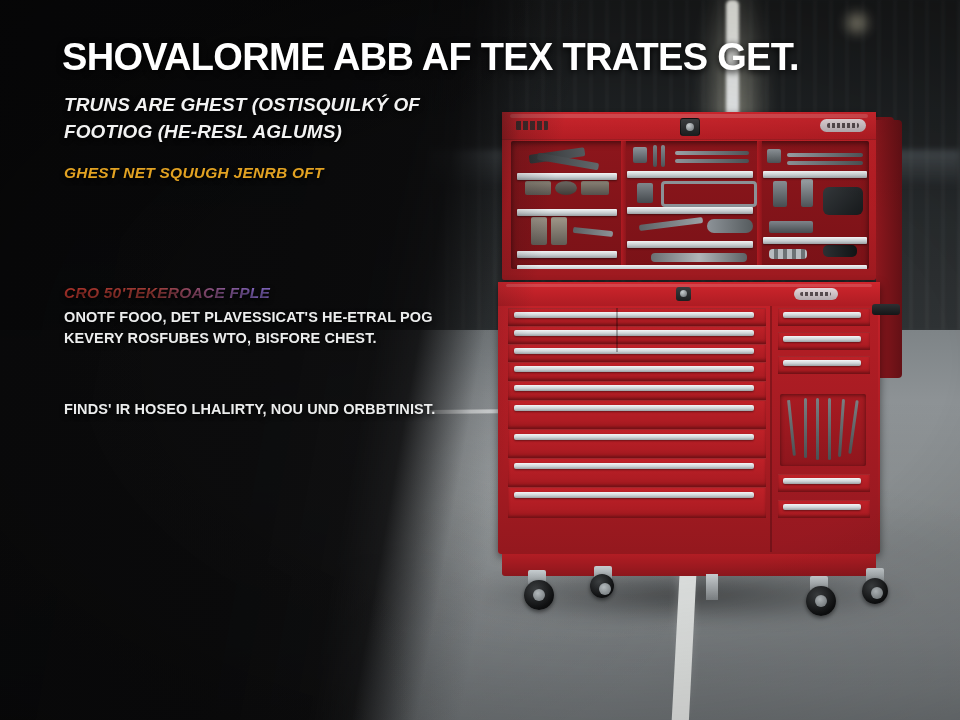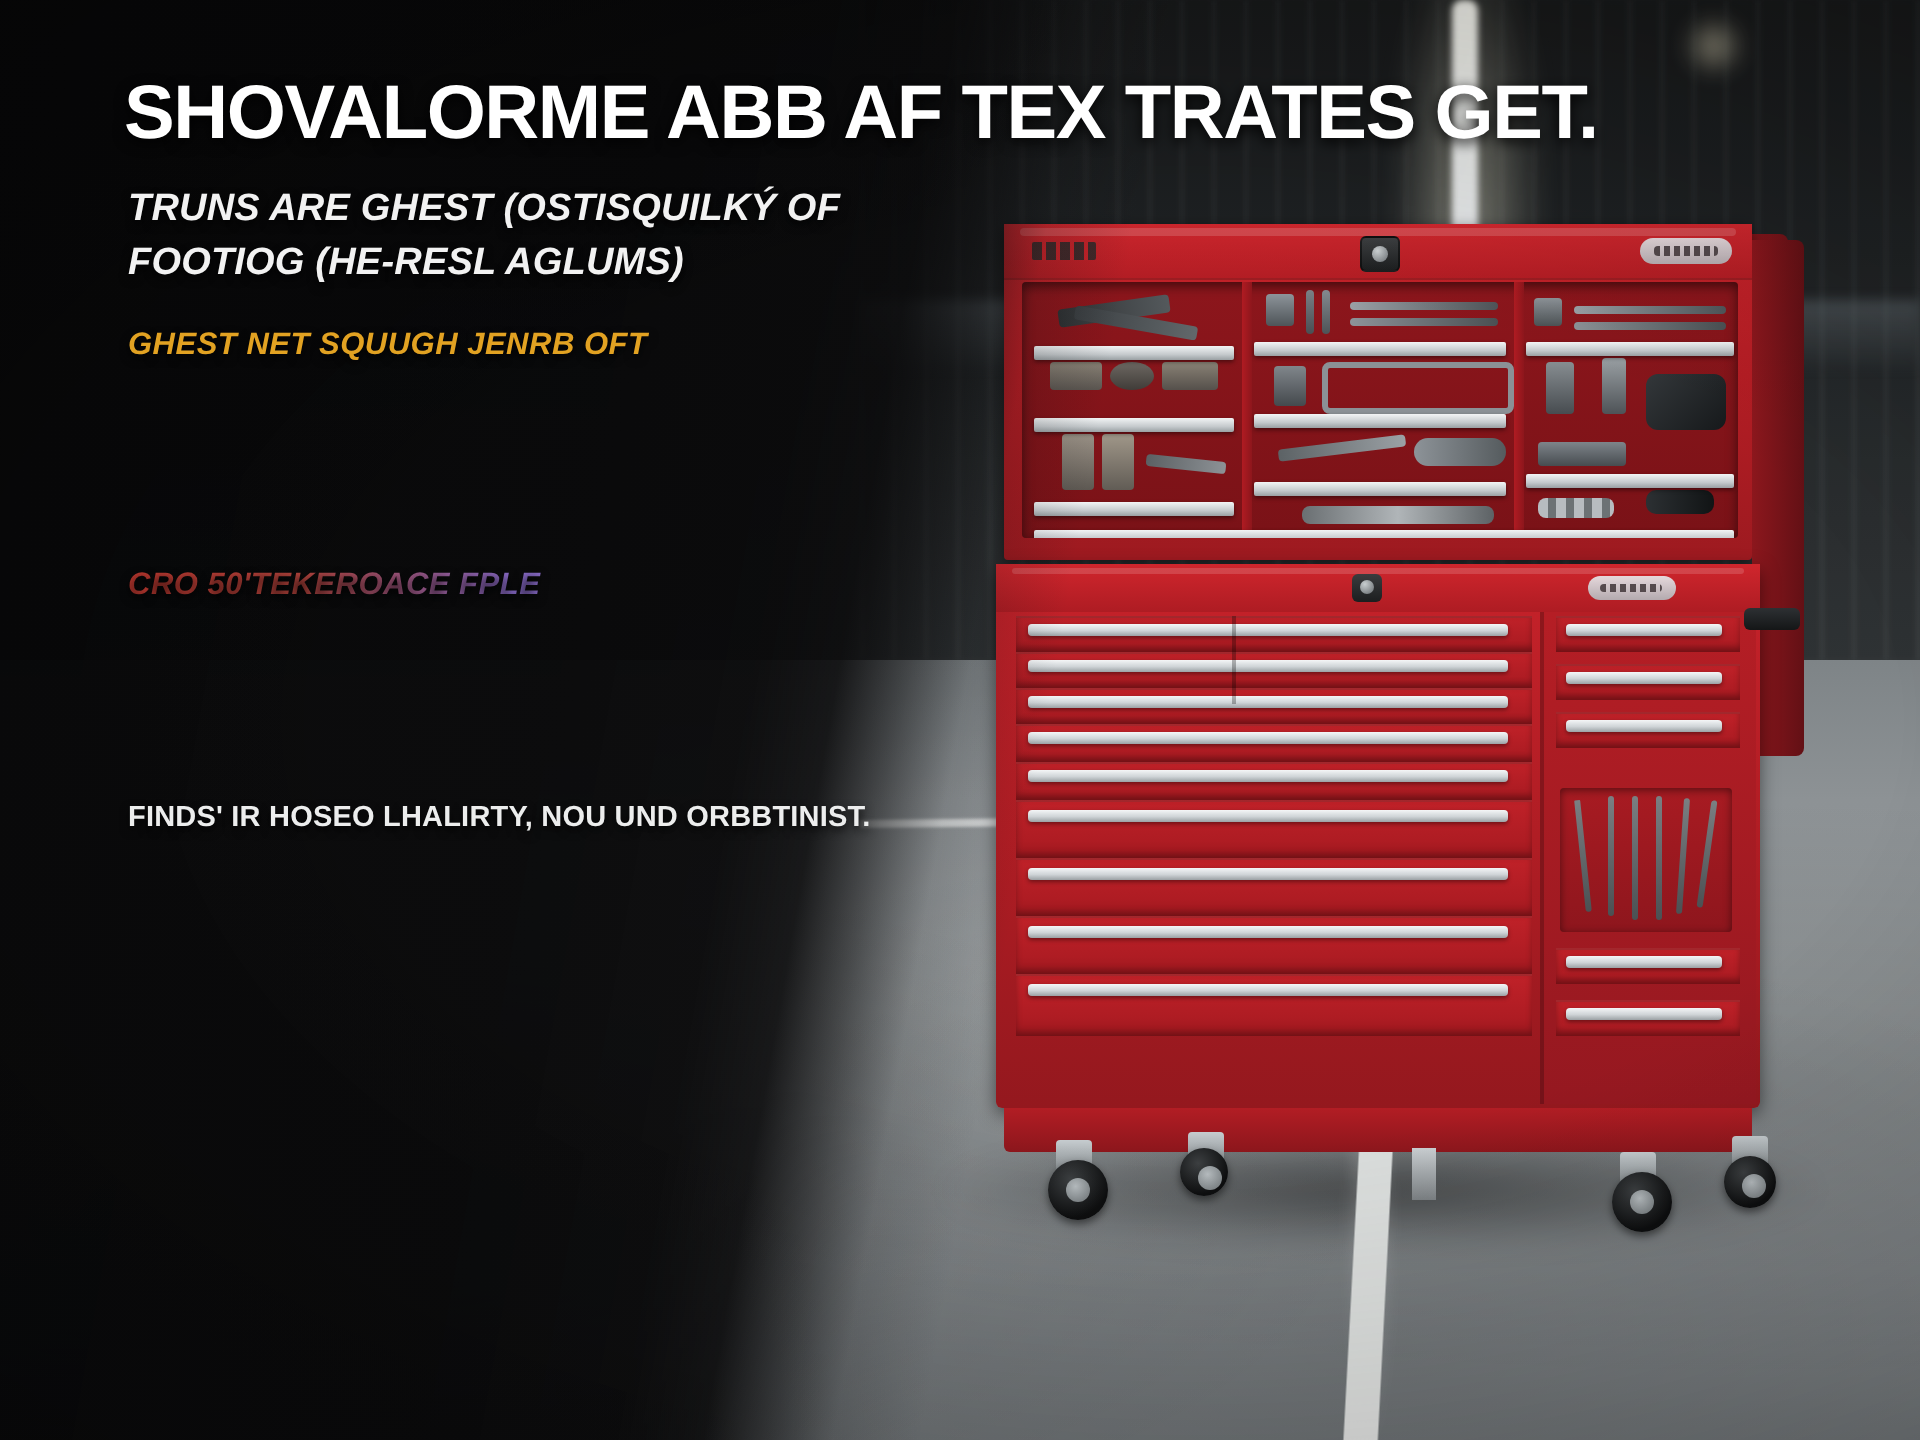--- a/index.html
+++ b/index.html
@@ -305,20 +305,21 @@
   <div class="content">
     <div class="title">SHOVALORME ABB AF TEX TRATES GET.</div>
     <div class="subtitle">TRUNS ARE GHEST (OSTISQUILKÝ OF FOOTIOG (HE-RESL AGLUMS)</div>
 
     <div class="sec" style="top:164px;">
       <h3 class="h-amber">GHEST NET SQUUGH JENRB OFT</h3>
     </div>
 
     <div class="sec" style="top:284px;">
       <h3 class="h-grad">CRO 50'TEKEROACE FPLE</h3>
+      <p>ONOTF FOOO, DET PLAVESSICAT'S HE-ETRAL POG KEVERY ROSFUBES WTO, BISFORE CHEST.</p>
     </div>
 
     <div class="sec" style="top:399px;">
       <p>FINDS' IR HOSEO LHALIRTY, NOU UND ORBBTINIST.</p>
     </div>
 
     <div class="sec" style="top:499px;">
     </div>
 
   </div>

